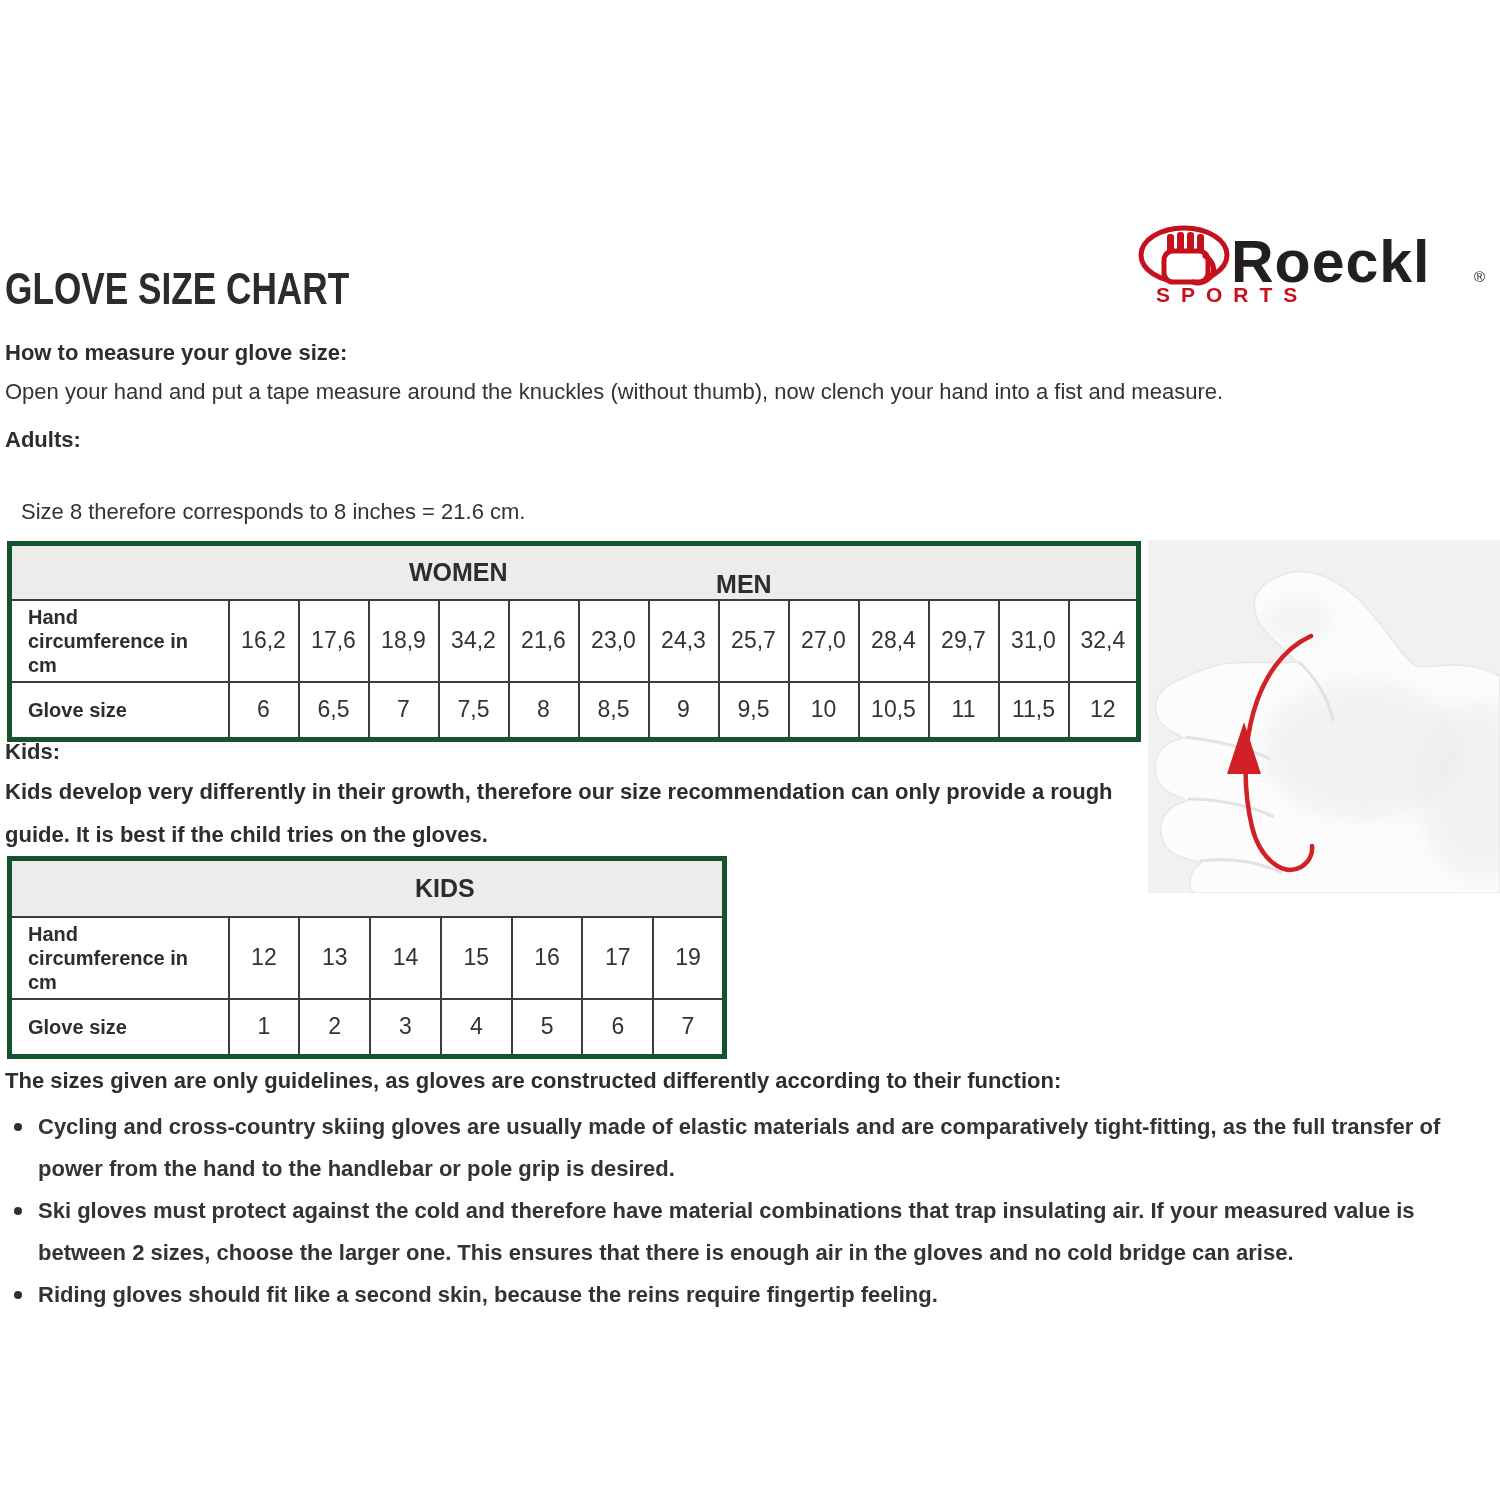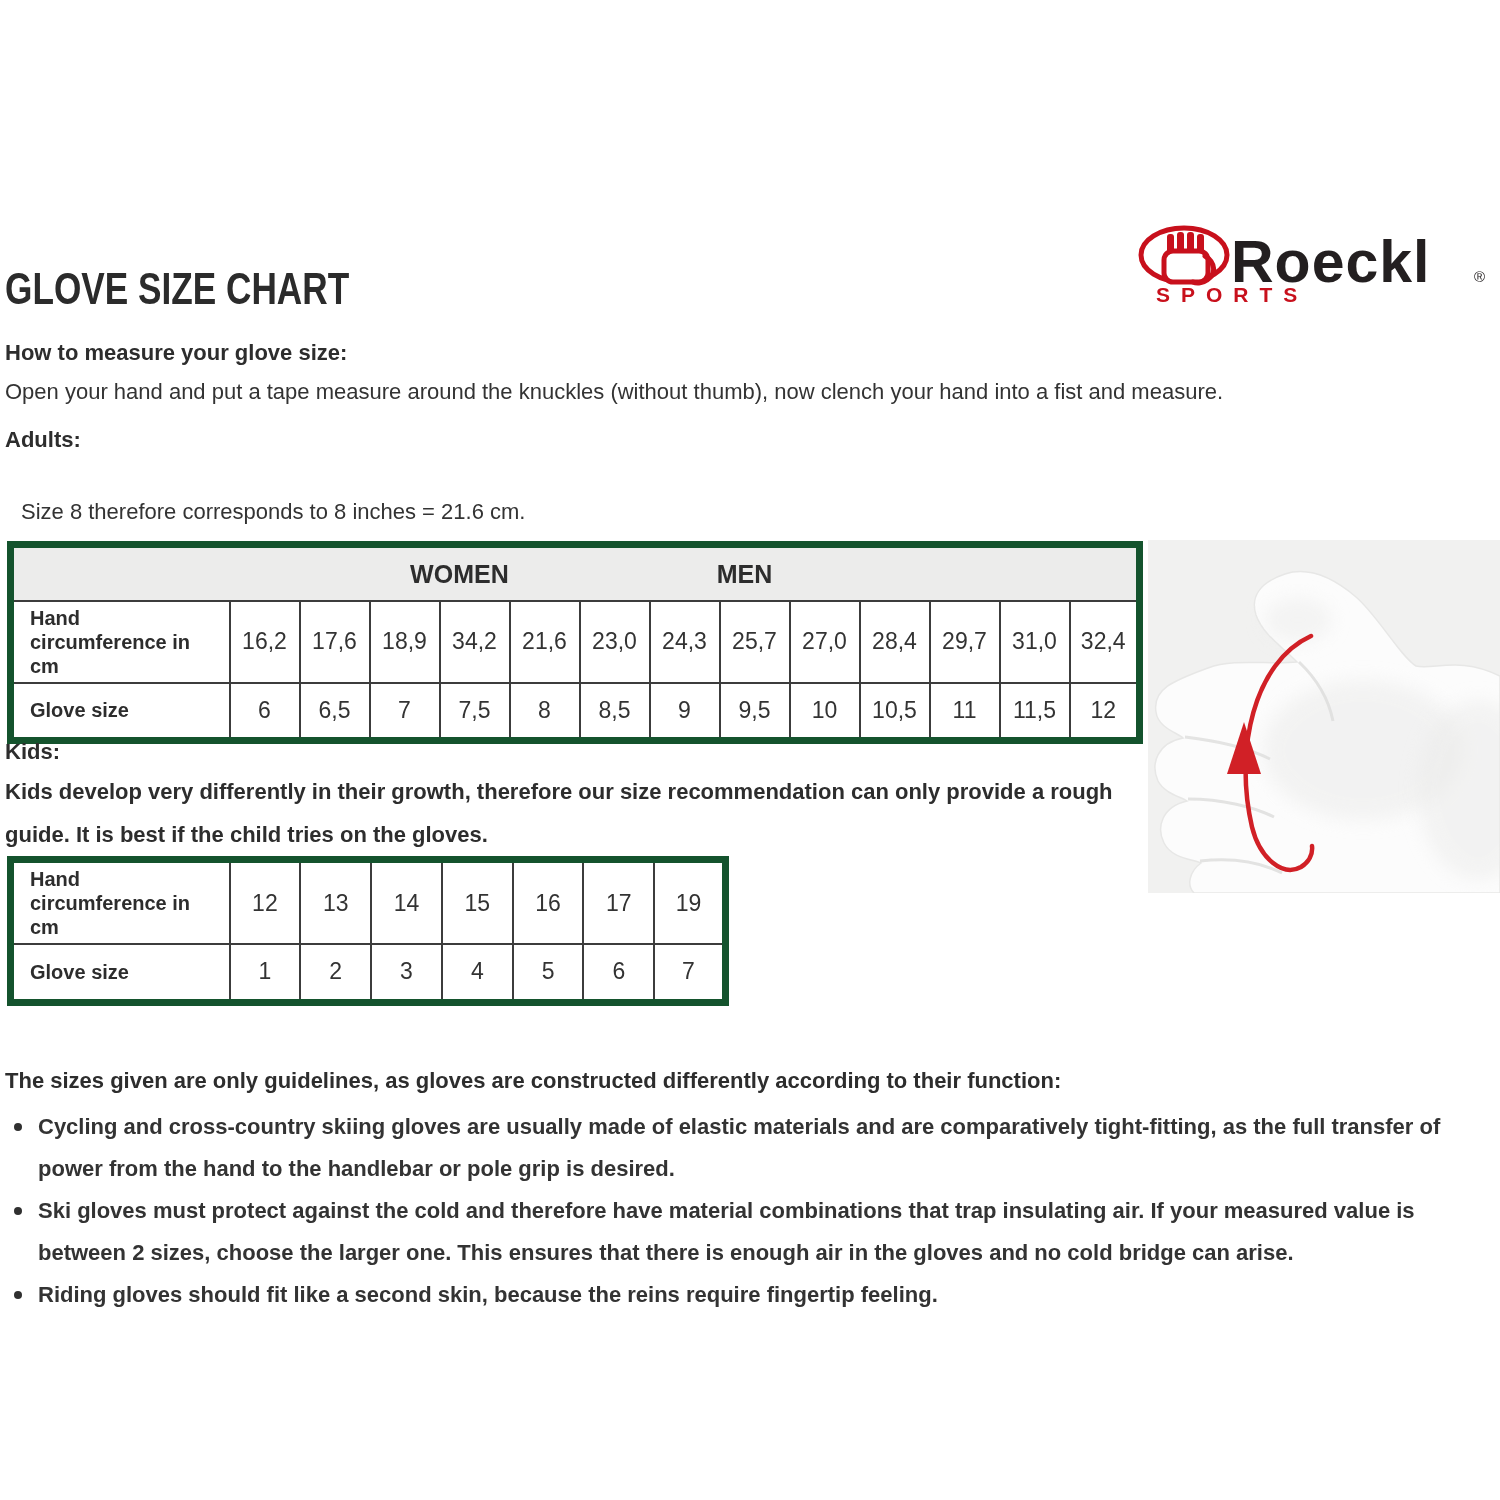--- a/index.html
+++ b/index.html
@@ -24,33 +24,33 @@
   .h-bold { font-size:22px; font-weight:bold; color:#2d2d2d; white-space:nowrap; }
   .body-line { font-size:22px; color:#333333; white-space:nowrap; }
 
   .intro-heading { left:5px; top:340px; }
   .intro-body    { left:5px; top:379px; }
   .adults-heading{ left:5px; top:427px; }
   .adults-line1  { left:5px; top:464px; }
   .adults-line2  { left:5px; top:499px;margin-left:16px; }
 
   table { border-collapse:collapse; table-layout:fixed; background:#ffffff; position:absolute; }
-  table { border:7px solid #14532d; }
+  table { border:5px solid #14532d; }
   td { border:2px solid #3c3c3c; }
 
   .adults-table { left:7px; top:541px; width:1129px; }
   .kids-table   { left:7px; top:856px; width:715px; }
 
   .thead-cell { background:#ececeb; position:relative; }
   .group-label {
     position:absolute; top:50%; transform:translate(-50%,-50%);
     font-size:25px; font-weight:bold; color:#2d2d2d; white-space:nowrap;
   }
   .gl-women { left:39.7%; }
-  .gl-men   { left:65.1%; }
+  .gl-men   { left:65.1%;margin-top:12px; }
   .gl-kids  { left:61.0%; }
 
   .row-label {
     font-size:20px; font-weight:bold; color:#2d2d2d;
     padding:4px 16px 4px 16px; line-height:1.2; text-align:left;
     background:#ffffff;
   }
   .val {
     font-size:23px; color:#333333; text-align:center; background:#ffffff;
   }
@@ -220,20 +220,25 @@
       <col style="width:219px">
       <col style="width:70.8px">
         <col style="width:70.8px">
         <col style="width:70.8px">
         <col style="width:70.8px">
       <col style="width:70.8px">
         <col style="width:70.8px">
         <col style="width:70.8px">
     </colgroup>
     <tbody>
+        <tr style="height:58px">
+      <td class="thead-cell" colspan="8">
+        <span class="group-label gl-kids">KIDS</span>
+      </td>
+    </tr>
     <tr style="height:58px">
       <td class="row-label">Hand circumference in cm</td>
       <td class="val">12</td>
       <td class="val">13</td>
       <td class="val">14</td>
       <td class="val">15</td>
       <td class="val">16</td>
       <td class="val">17</td>
       <td class="val">19</td>
     </tr>

